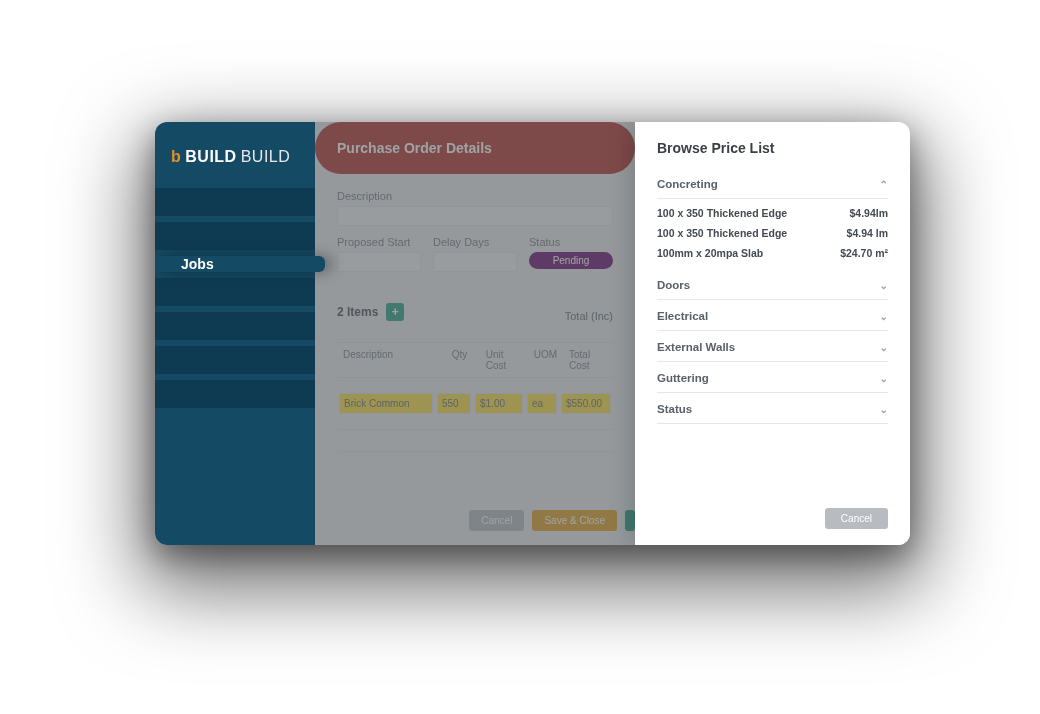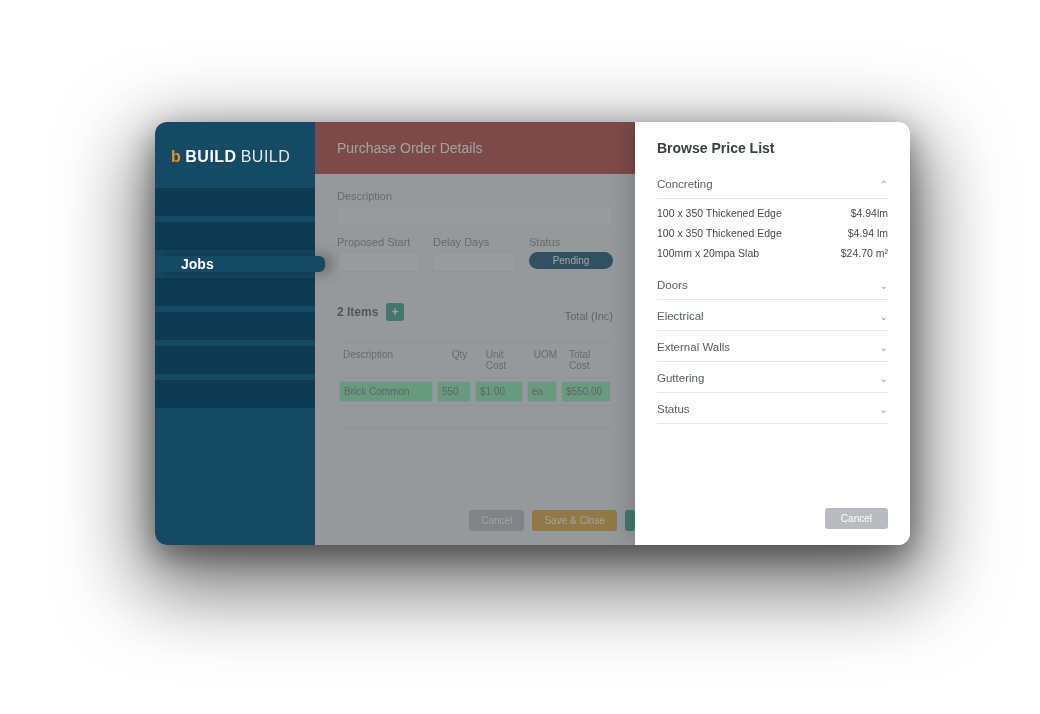--- a/index.html
+++ b/index.html
@@ -75,36 +75,37 @@
   
   .main {
     flex: 0 0 320px;
     display: flex;
     flex-direction: column;
     position: relative;
   }
   .titlebar {
     background: #b63b36;
     color: #fff;
-    font-weight: 400;
+    font-weight: 700;
     font-size: 14px;
     padding: 18px 22px;
+    border-radius: 26px;
   }
   .form-area { padding: 16px 22px 0 22px; display: flex; flex-direction: column; gap: 10px; color:#6c737a; }
   .lbl { font-size: 11px; color: #7d848b; }
   .ipt {
     height: 20px;
     background: #f0f1f3;
     border: 1px solid #e1e3e6;
     border-radius: 2px;
   }
   .row3 { display: flex; gap: 12px; }
   .col { flex: 1; display: flex; flex-direction: column; gap: 4px; }
   .status-pill {
-    background: #0c4a6e;
+    background: #701a75;
     color: #fff;
     border-radius: 10px;
     font-size: 10px;
     text-align: center;
     padding: 3px 0;
   }
   .items-header { display:flex; align-items:center; justify-content:space-between; margin-top:20px; }
   .items-left { display:flex; align-items:center; gap:8px; color:#525860; font-weight:600; font-size:12px;}
   .add-btn {
     width: 18px; height: 18px;
@@ -121,21 +122,21 @@
   }
   .grid-row { display:flex; border-bottom:1px solid #dcdfe3; }
   .grid-row > div { padding:6px 6px; font-size:10px; color:#6c737a; }
   .grid-head > div { font-weight:400; color:#7d848b; }
   .c-desc { flex: 1 1 auto; }
   .c-qty { flex: 0 0 34px; }
   .c-unit { flex: 0 0 48px; }
   .c-uom { flex: 0 0 30px; }
   .c-tot { flex: 0 0 50px; }
   .grid-body > div.cellbox {
-    background:#86efac; border:1px solid #e1e3e6; margin:3px 2px; padding:4px 4px; border-radius:2px;
+    background:#fde047; border:1px solid #e1e3e6; margin:15px 2px; padding:4px 4px; border-radius:2px;
   }
   .actions {
     position:absolute; bottom:14px; left:0; right:0;
     display:flex; justify-content:flex-end; gap:8px; padding-right:0;
   }
   .btn { border-radius:3px; padding:5px 12px; font-size:10px; color:#fff; }
   .btn-cancel { background:#b8bcc1; color:#fff; }
   .btn-save { background:#e0a52e; }
   .btn-teal { width:10px; background:#2fa58a; padding:5px 2px; }
   
@@ -144,21 +145,21 @@
     background: #fff;
     position: relative;
     z-index: 60;
     box-shadow: -6px 0 20px rgba(0,0,0,.15);
     display:flex; flex-direction:column;justify-content:flex-end;
   }
   .panel-title {
     padding: 18px 22px 12px 22px;
     font-weight:700; font-size:14px; color:#3a3f45;
   }
-  .cat-block { padding: 0 22px; }
+  .cat-block { padding: 0 22px; font-weight: bold; }
   .cat-head {
     display:flex; justify-content:space-between; align-items:center;
     border-bottom:1px solid #e5e7ea;
     padding:10px 0 8px 0;
     color:#5a6068; font-size:11.5px;
   }
   .chev { color:#9aa0a7; font-size:10px; }
   .price-rows { padding: 4px 0 6px 0; }
   .price-row {
     display:flex; justify-content:space-between;

